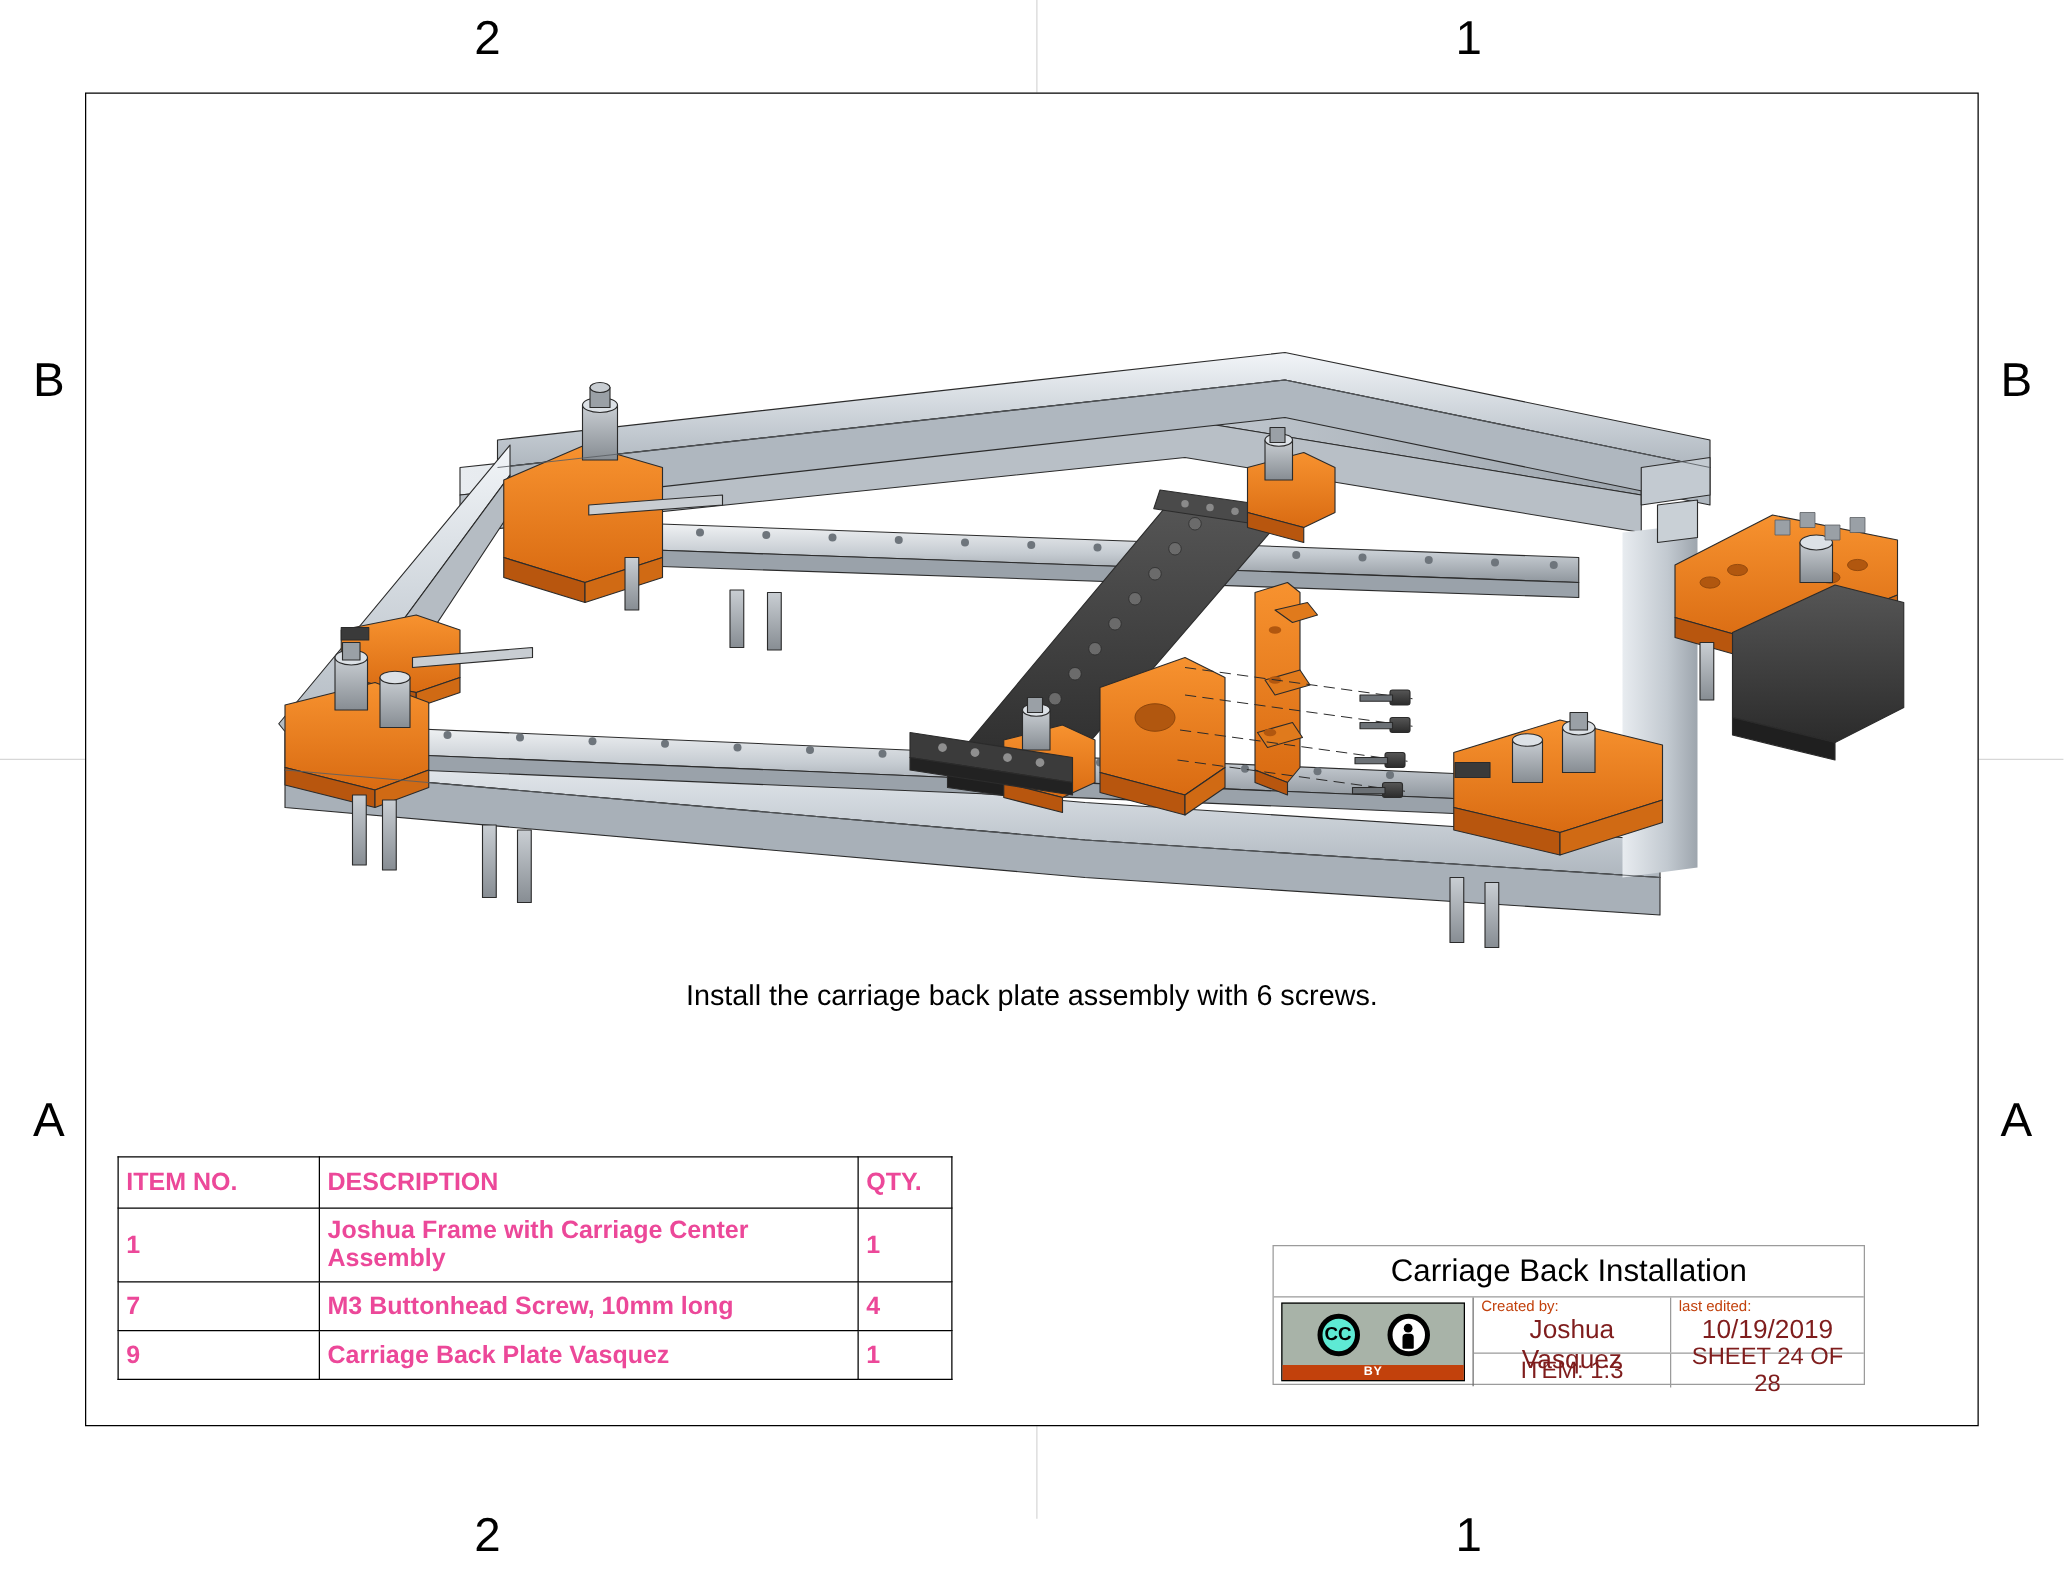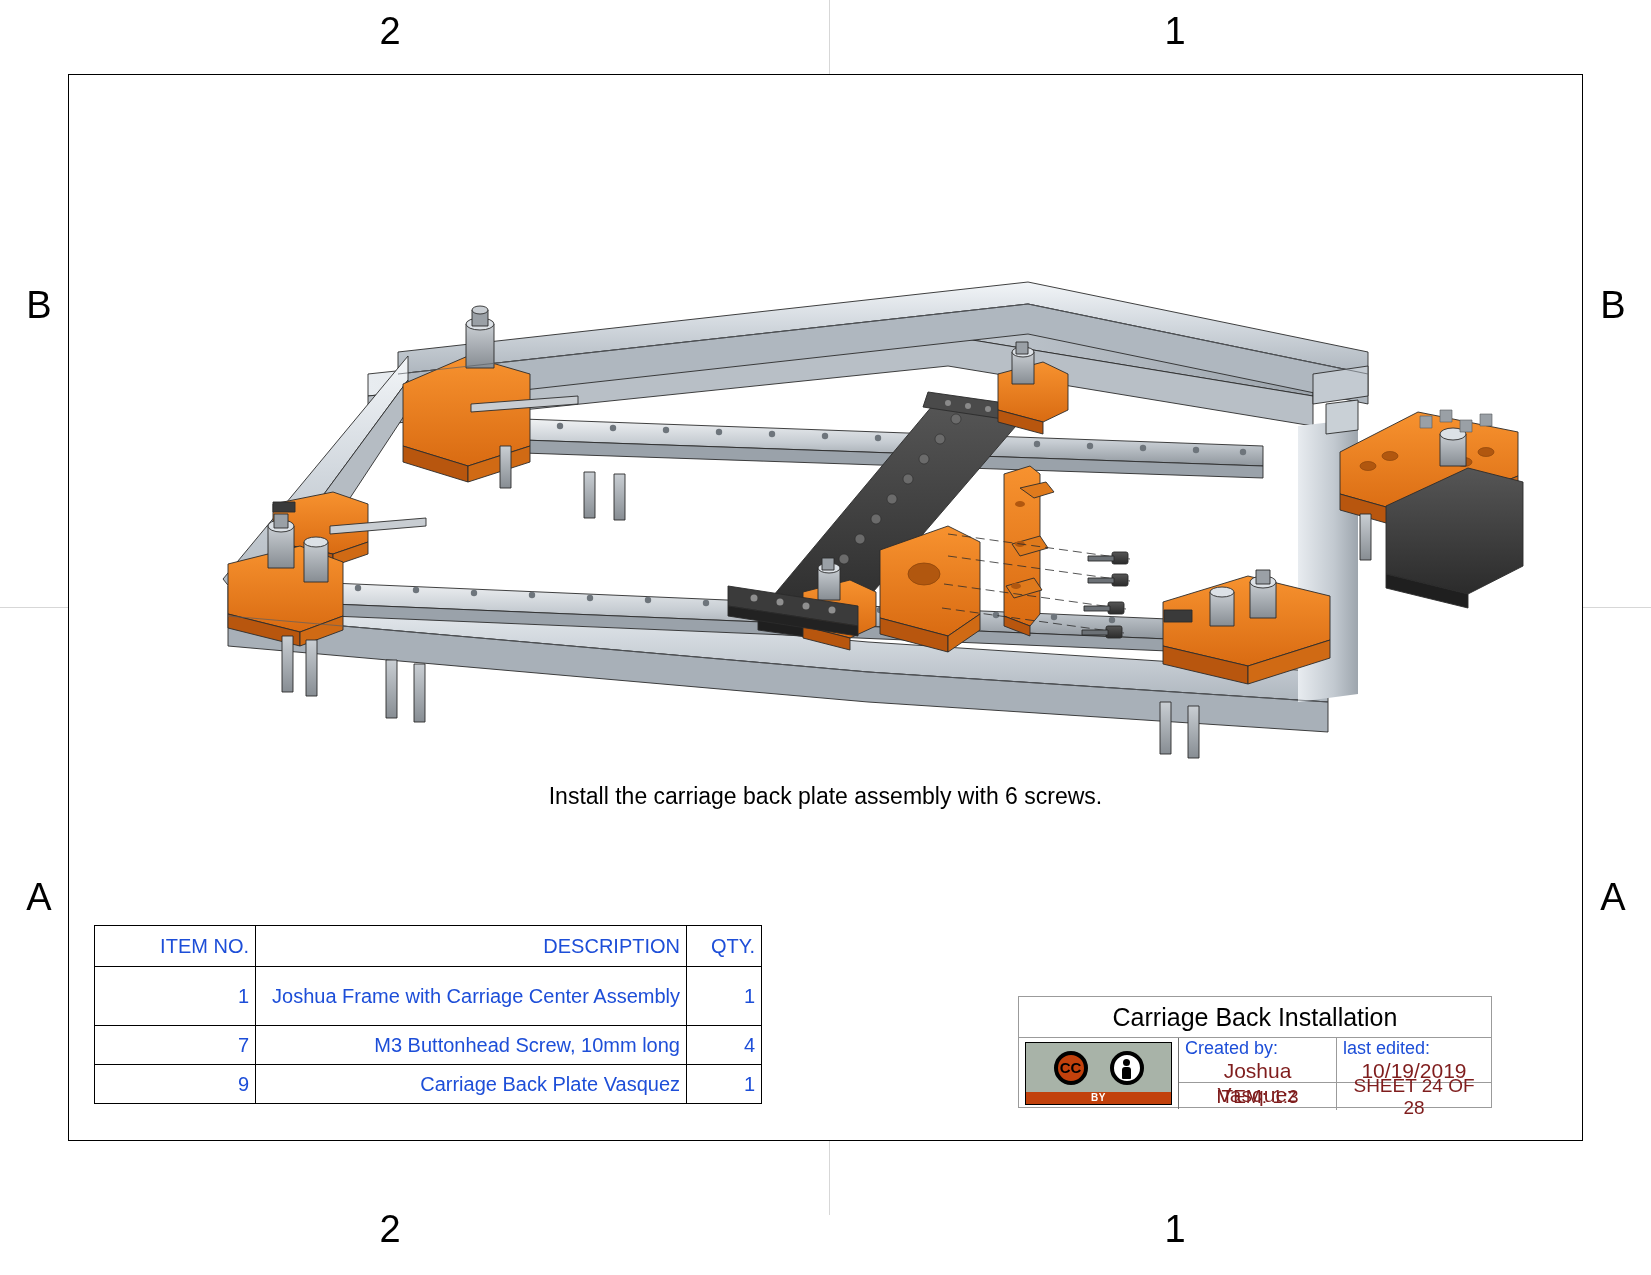--- a/index.html
+++ b/index.html
@@ -75,24 +75,24 @@
   #bom {
     position: absolute;
     left: 94px;
     top: 925px;
     border-collapse: collapse;
     font-size: 20px;
   }
   #bom td, #bom th {
     border: 1.3px solid #000;
     padding: 3px 6px;
-    text-align: right;
+    text-align: left;
     vertical-align: middle;
-    font-weight: normal;
-    color: #1d4ed8;
+    font-weight: bold;
+    color: #ec4899;
   }
   #bom .c-item { width: 148px; }
   #bom .c-desc { width: 418px; }
   #bom .c-qty  { width: 62px; }
   #bom thead td { height: 34px; }
   #bom tbody td { height: 32px; }
   #bom tbody tr.tall td { height: 52px; }
 
   
   #titleblock {
@@ -139,21 +139,21 @@
     flex-direction: column;
     justify-content: flex-start;
     padding: 1px 6px;
     box-sizing: border-box;
   }
   .tb-cell.sep { border-right: 1.2px solid #9b9b9b; }
   .tb-c-created { width: 158px; }
   .tb-c-edited  { flex: 1; }
   .tb-c-scale   { width: 158px; align-items: center; justify-content: center; }
   .tb-c-sheet   { flex: 1; align-items: center; justify-content: center; }
-  .tb-small { font-size: 18px; color: #1d4ed8; line-height: 1.1; }
+  .tb-small { font-size: 12px; color: #c2410c; line-height: 1.1; }
   .tb-val   { font-size: 21px; color: #7f1d1d; text-align: center; line-height: 1.15; }
   .tb-val.small { font-size: 19px; }
 
   
   .ccbadge {
     width: 100%;
     background: #a8b3a8;
     display: flex;
     flex-direction: column;
     justify-content: center;
@@ -166,21 +166,21 @@
     display: flex;
     gap: 22px;
     align-items: center;
     justify-content: center;
     flex: 1;
   }
   .cc-circle {
     width: 34px;
     height: 34px;
     border-radius: 50%;
-    background: #c2410c;
+    background: #5eead4;
     border: 4px solid #000;
     display: flex;
     align-items: center;
     justify-content: center;
     font-size: 15px;
     font-weight: bold;
     color: #000;
     box-sizing: border-box;
   }
   .cc-person {

